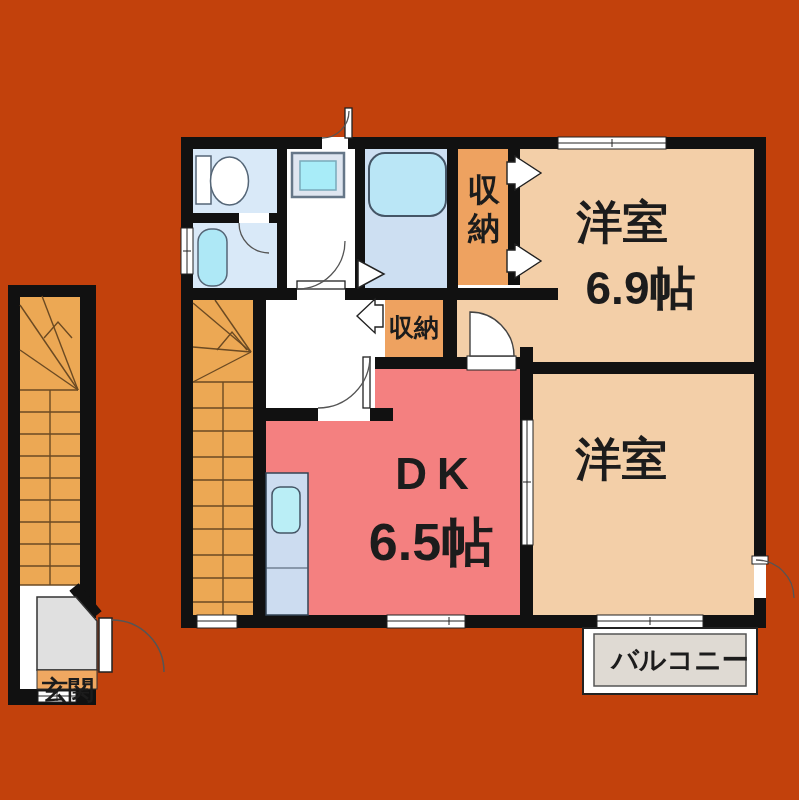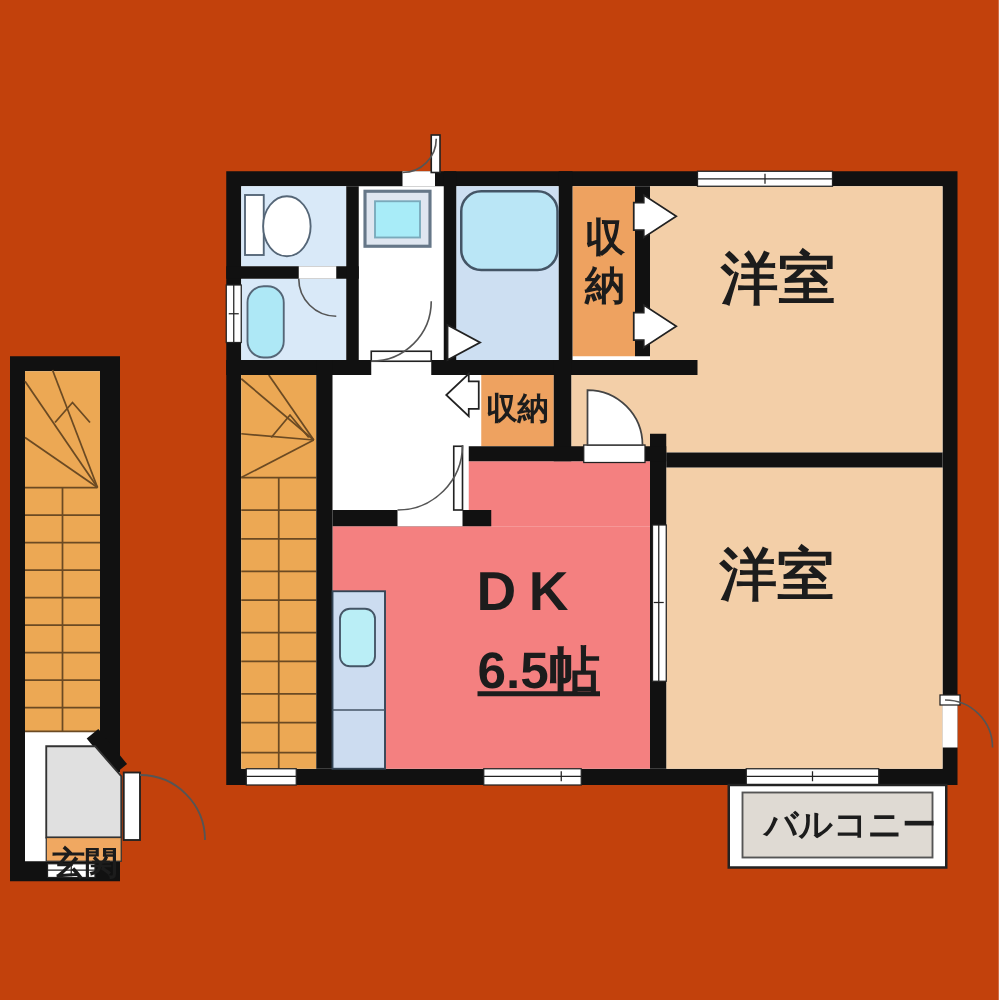--- a/index.html
+++ b/index.html
@@ -3,21 +3,21 @@
 <meta charset="utf-8">
 <style>
   html,body{margin:0;padding:0;background:#ffffff;}
   body{width:799px;height:800px;font-family:"Liberation Sans","DejaVu Sans",sans-serif;}
   .plan{position:relative;width:799px;height:800px;background:#c2410c;overflow:hidden;padding-left:24px;}
   .plan svg{position:absolute;left:0;top:0;}
   .lbl{position:absolute;font-weight:700;color:#1c1c1c;text-align:center;
        line-height:1.05;white-space:nowrap;}
   .lbl-room-name,.lbl-room-size{font-size:46px;}
   .lbl-dk-name{font-size:44px;letter-spacing:10px;text-indent:10px;}
-  .lbl-dk-size{font-size:41px;text-decoration:underline;}
+  .lbl-dk-size{font-size:52px;}
   .lbl-closet-v{font-size:32px;white-space:normal;width:36px;line-height:1.18;word-break:break-all;}
   .lbl-closet-h{font-size:25px;}
   .lbl-balcony{font-size:27px;margin-left:10px;}
   .lbl-genkan{font-size:26px;margin-top:43px;}
 </style>
 </head>
 <body>
 
 <div class="plan">
 
@@ -204,24 +204,25 @@
     </g>
 
     <g>
       <rect x="583" y="628" width="174" height="66" fill="#ffffff" stroke="#222222" stroke-width="2"></rect>
       <rect x="594" y="634" width="152" height="52" fill="#dfdad3" stroke="#555555" stroke-width="1.5"></rect>
     </g>
   </g>
 </svg>
 
   <div class="lbl lbl-room-name" style="left:540px;top:198px;width:165px;">洋室</div>
+  <div class="lbl lbl-room-size" style="left:548px;top:264px;width:185px;">6.9帖</div>
 
   <div class="lbl lbl-room-name" style="left:539px;top:435px;width:165px;">洋室</div>
 
-  <div class="lbl lbl-dk-name" style="left:338px;top:451px;width:160px;text-align:center;">DK</div>
+  <div class="lbl lbl-dk-name" style="left:352px;top:451px;width:160px;text-align:center;">DK</div>
   <div class="lbl lbl-dk-size" style="left:336px;top:515px;width:190px;">6.5帖</div>
 
   <div class="lbl lbl-closet-v" style="left:466px;top:172px;">収納</div>
   <div class="lbl lbl-closet-h" style="left:383px;top:314px;width:62px;">収納</div>
 
   <div class="lbl lbl-balcony" style="left:594px;top:646px;width:152px;">バルコニー</div>
 
   <div class="lbl lbl-genkan" style="left:30px;top:634px;width:76px;">玄関</div>
 </div>
 

